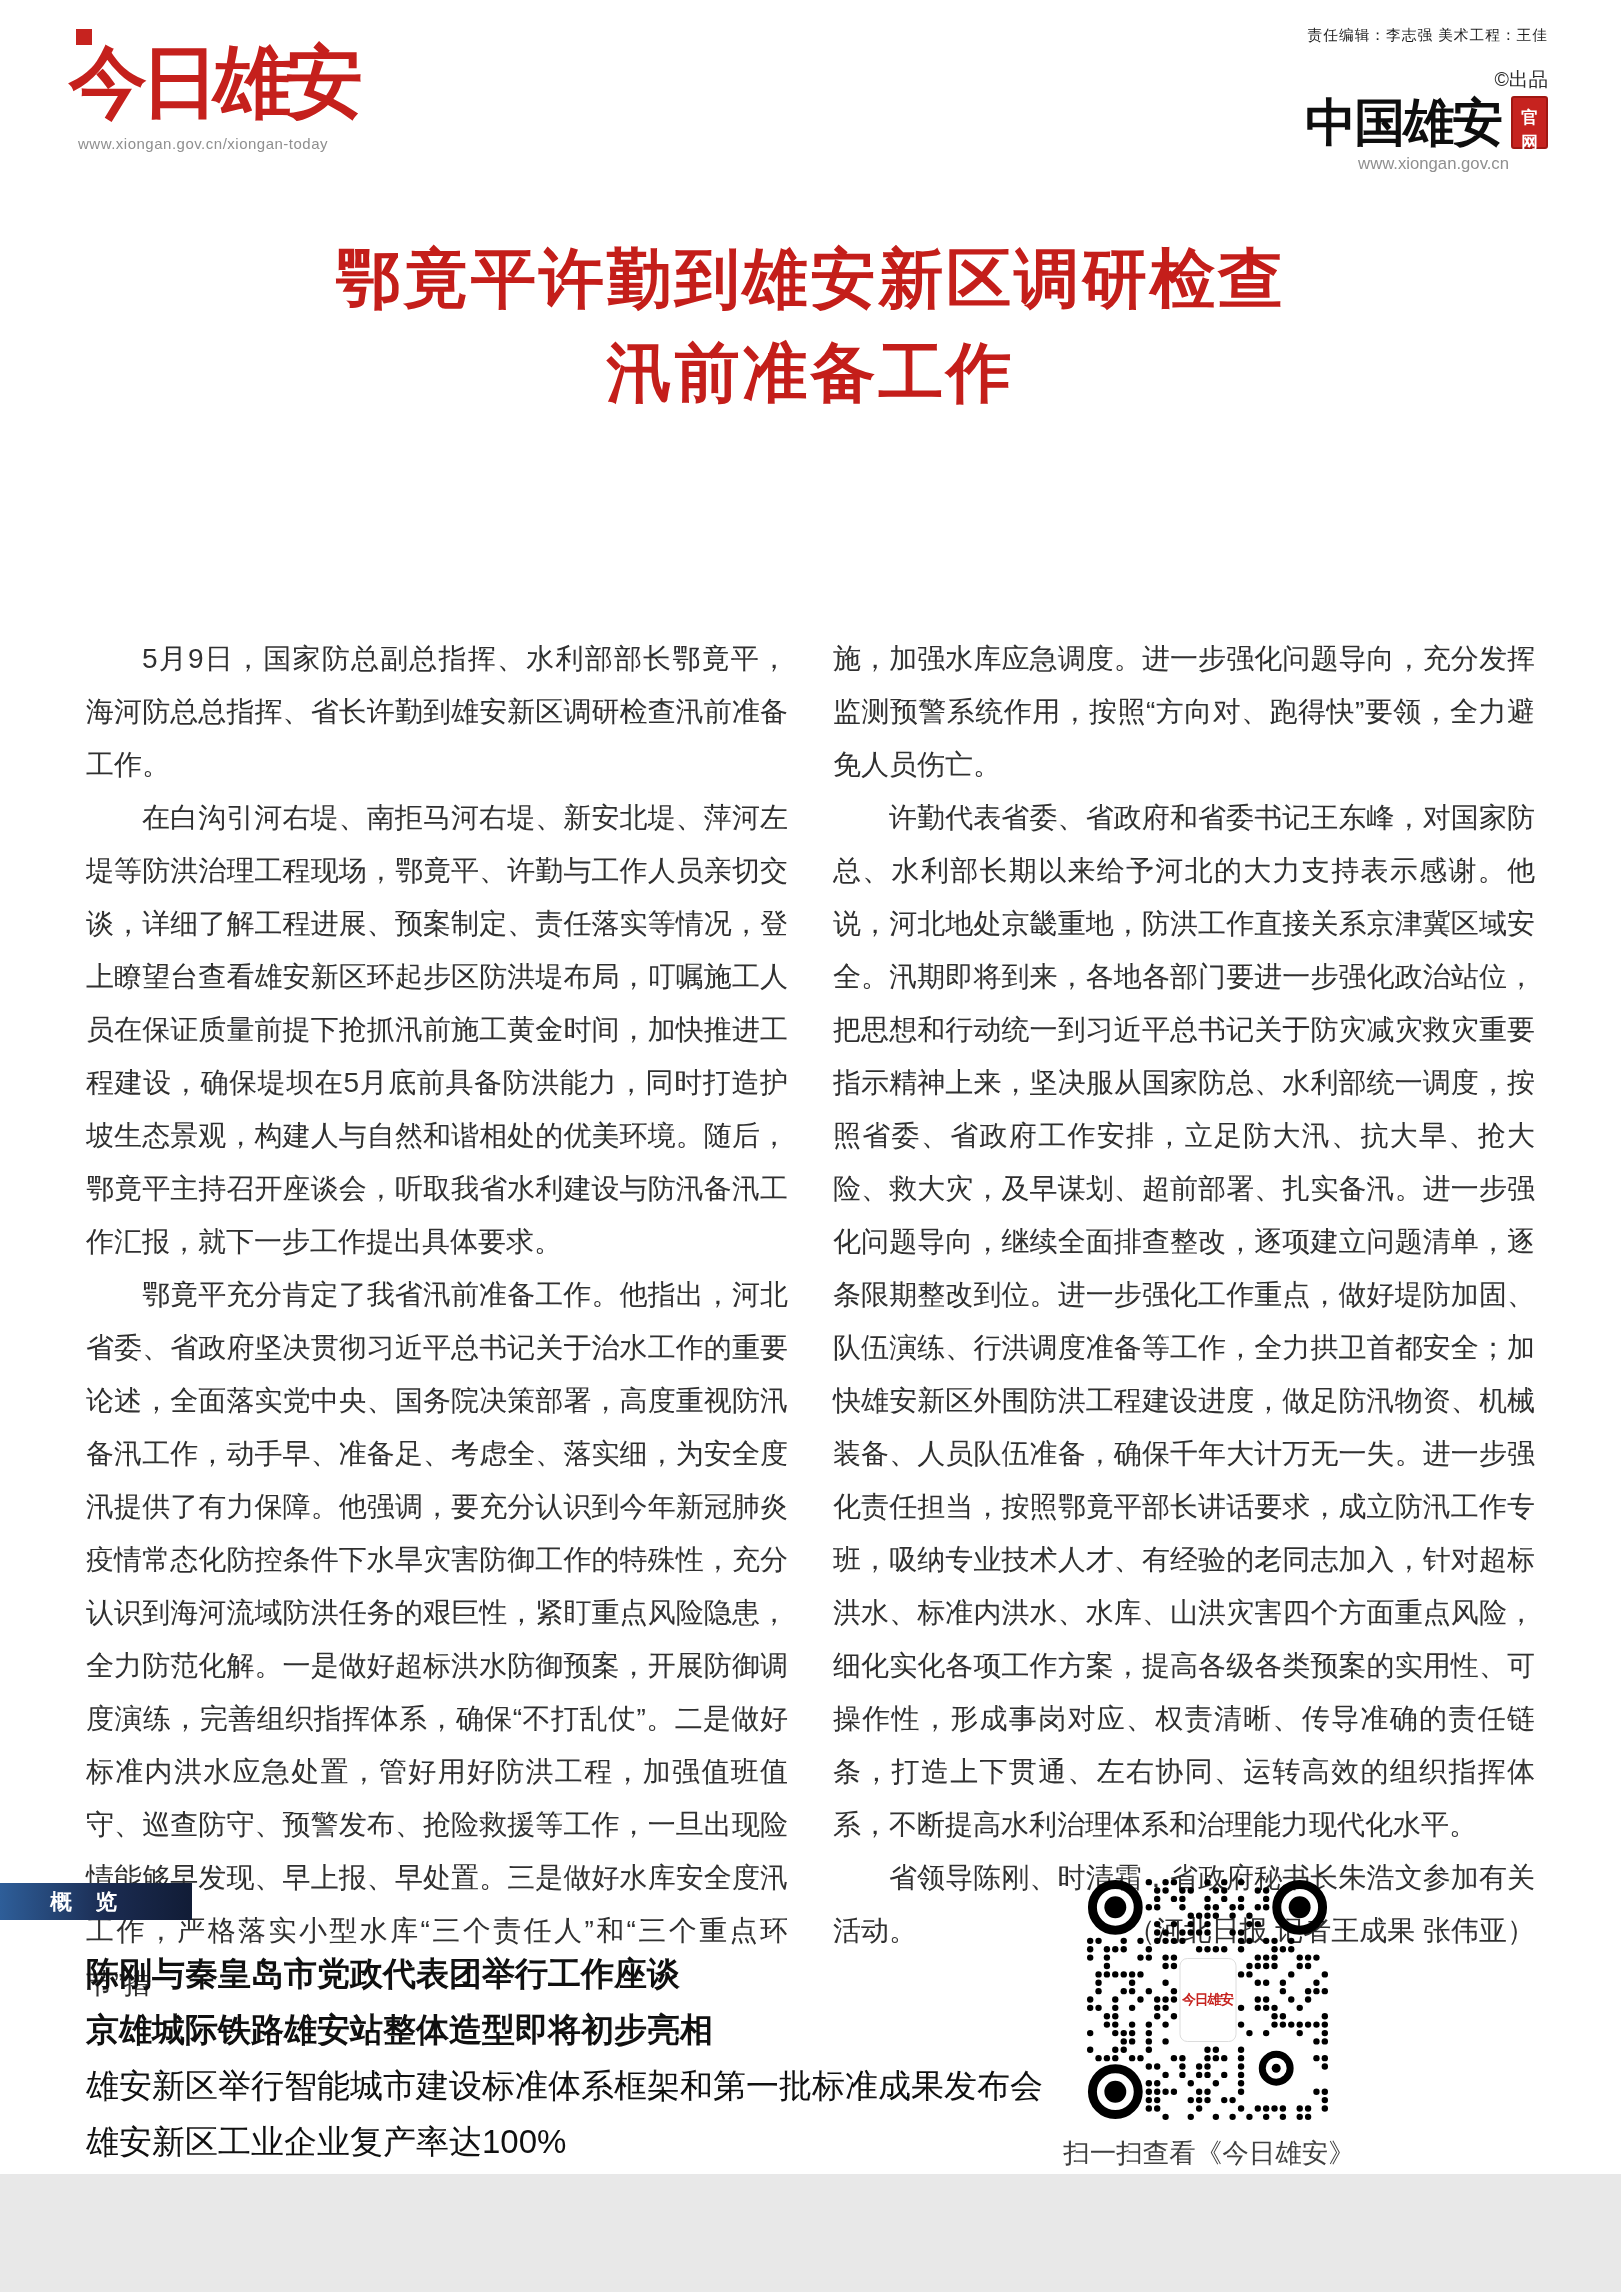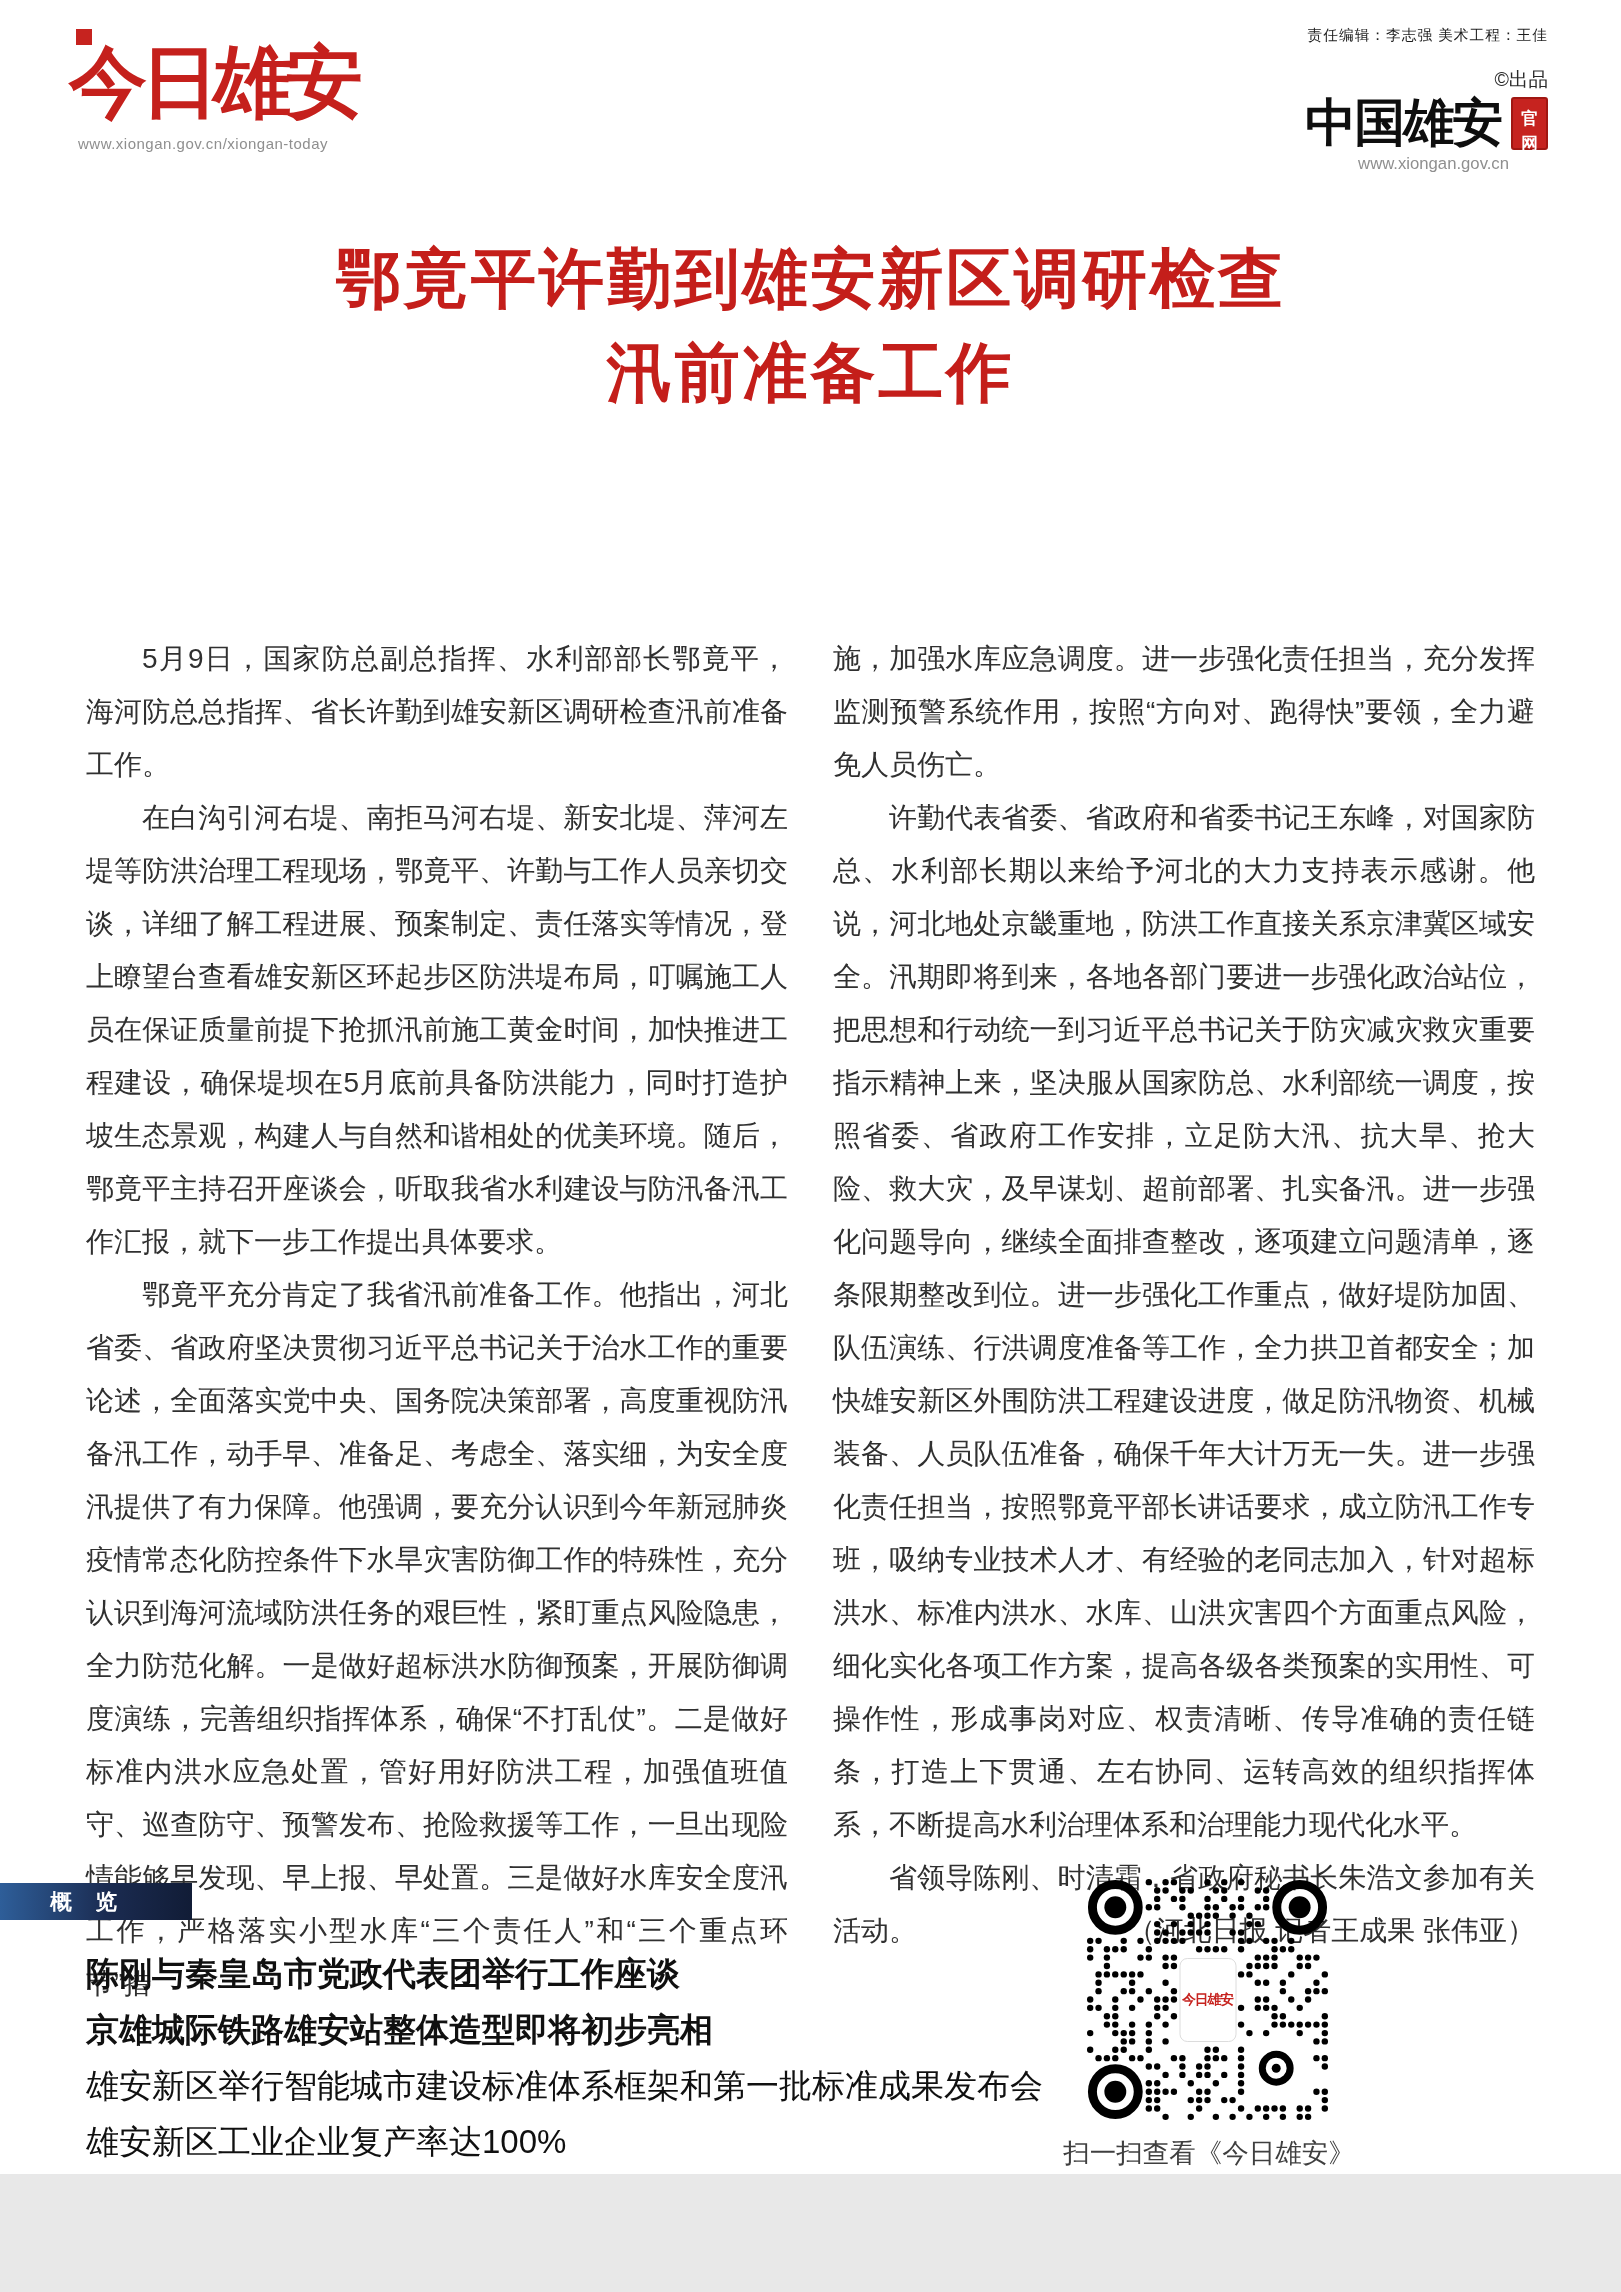--- a/index.html
+++ b/index.html
@@ -12,21 +12,21 @@
   .logo-cn{
     position:absolute;left:69px;top:33px;width:314px;
     font-family:"DejaVu Serif","Liberation Serif",serif;
     font-weight:bold;font-size:78px;line-height:98px;letter-spacing:-5.9px;color:#c5201c;
   }
   .logo-url{position:absolute;left:78px;top:135px;font-size:15px;color:#8f8f8f;letter-spacing:0.5px;}
   .head-right{position:absolute;right:73px;top:25.5px;width:549px;text-align:right;}
   .editors{font-size:14.7px;color:#1d1d1d;letter-spacing:1px;}
   .issue{margin-top:7.8px;font-size:27.4px;color:#3f3f3f;}
   .produced{margin-top:21.6px;font-size:19.6px;color:#2b2b2b;}
-  .brandrow{margin-top:2px;display:flex;justify-content:flex-end;align-items:flex-end;gap:9.8px;}
+  .brandrow{margin-top:2px;display:flex;justify-content:flex-end;align-items:center;gap:9.8px;}
   .brand-cn{
     font-family:"DejaVu Serif","Liberation Serif",serif;font-weight:bold;
     font-size:51px;line-height:55px;letter-spacing:-2px;color:#0e0e0e;
   }
   .seal{
     width:37px;height:53px;background:#c6231f;border-radius:3px;border:2px solid #a01712;
     color:#fff;font-size:16.7px;font-weight:bold;line-height:24.5px;text-align:center;padding-top:8px;box-sizing:border-box;
   }
   .brand-url{margin-top:3.9px;margin-right:39px;font-size:16.7px;color:#8f8f8f;}
   
@@ -94,21 +94,21 @@
     <div class="l1">鄂竟平许勤到雄安新区调研检查</div>
     <div class="l2">汛前准备工作</div>
   </div>
 
   <div class="col col-left">
     <p>5月9日，国家防总副总指挥、水利部部长鄂竟平，海河防总总指挥、省长许勤到雄安新区调研检查汛前准备工作。</p>
     <p>在白沟引河右堤、南拒马河右堤、新安北堤、萍河左堤等防洪治理工程现场，鄂竟平、许勤与工作人员亲切交谈，详细了解工程进展、预案制定、责任落实等情况，登上瞭望台查看雄安新区环起步区防洪堤布局，叮嘱施工人员在保证质量前提下抢抓汛前施工黄金时间，加快推进工程建设，确保堤坝在5月底前具备防洪能力，同时打造护坡生态景观，构建人与自然和谐相处的优美环境。随后，鄂竟平主持召开座谈会，听取我省水利建设与防汛备汛工作汇报，就下一步工作提出具体要求。</p>
     <p>鄂竟平充分肯定了我省汛前准备工作。他指出，河北省委、省政府坚决贯彻习近平总书记关于治水工作的重要论述，全面落实党中央、国务院决策部署，高度重视防汛备汛工作，动手早、准备足、考虑全、落实细，为安全度汛提供了有力保障。他强调，要充分认识到今年新冠肺炎疫情常态化防控条件下水旱灾害防御工作的特殊性，充分认识到海河流域防洪任务的艰巨性，紧盯重点风险隐患，全力防范化解。一是做好超标洪水防御预案，开展防御调度演练，完善组织指挥体系，确保“不打乱仗”。二是做好标准内洪水应急处置，管好用好防洪工程，加强值班值守、巡查防守、预警发布、抢险救援等工作，一旦出现险情能够早发现、早上报、早处置。三是做好水库安全度汛工作，严格落实小型水库“三个责任人”和“三个重点环节”措</p>
   </div>
   <div class="col col-right">
-    <p class="no-indent">施，加强水库应急调度。进一步强化责任担当，充分发挥监测预警系统作用，按照“方向对、跑得快”要领，全力避免人员伤亡。</p>
+    <p class="no-indent">施，加强水库应急调度。进一步强化问题导向，充分发挥监测预警系统作用，按照“方向对、跑得快”要领，全力避免人员伤亡。</p>
     <p>许勤代表省委、省政府和省委书记王东峰，对国家防总、水利部长期以来给予河北的大力支持表示感谢。他说，河北地处京畿重地，防洪工作直接关系京津冀区域安全。汛期即将到来，各地各部门要进一步强化政治站位，把思想和行动统一到习近平总书记关于防灾减灾救灾重要指示精神上来，坚决服从国家防总、水利部统一调度，按照省委、省政府工作安排，立足防大汛、抗大旱、抢大险、救大灾，及早谋划、超前部署、扎实备汛。进一步强化问题导向，继续全面排查整改，逐项建立问题清单，逐条限期整改到位。进一步强化工作重点，做好堤防加固、队伍演练、行洪调度准备等工作，全力拱卫首都安全；加快雄安新区外围防洪工程建设进度，做足防汛物资、机械装备、人员队伍准备，确保千年大计万无一失。进一步强化责任担当，按照鄂竟平部长讲话要求，成立防汛工作专班，吸纳专业技术人才、有经验的老同志加入，针对超标洪水、标准内洪水、水库、山洪灾害四个方面重点风险，细化实化各项工作方案，提高各级各类预案的实用性、可操作性，形成事岗对应、权责清晰、传导准确的责任链条，打造上下贯通、左右协同、运转高效的组织指挥体系，不断提高水利治理体系和治理能力现代化水平。</p>
     <p><span>省领导陈刚、时清霜，省政府秘书长朱浩文参加有关活动。</span><span class="byline">（河北日报 记者王成果 张伟亚）</span></p>
   </div>
 
   <div class="ov-bar">概 览</div>
 
   <div class="ov-list">
     <div class="ov-item b">陈刚与秦皇岛市党政代表团举行工作座谈</div>
     <div class="ov-item b">京雄城际铁路雄安站整体造型即将初步亮相</div>
     <div class="ov-item">雄安新区举行智能城市建设标准体系框架和第一批标准成果发布会</div>

